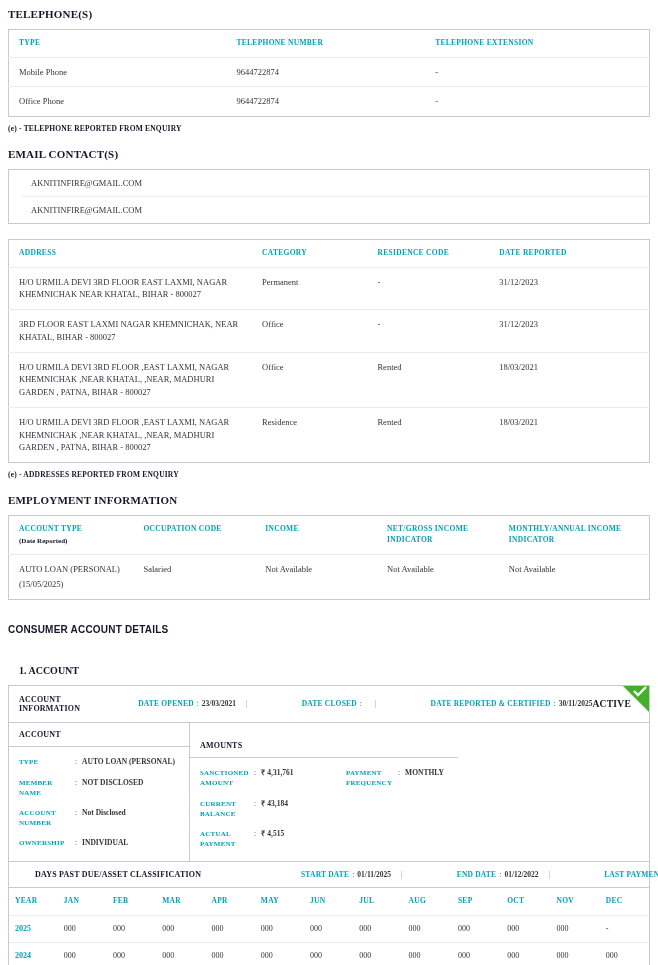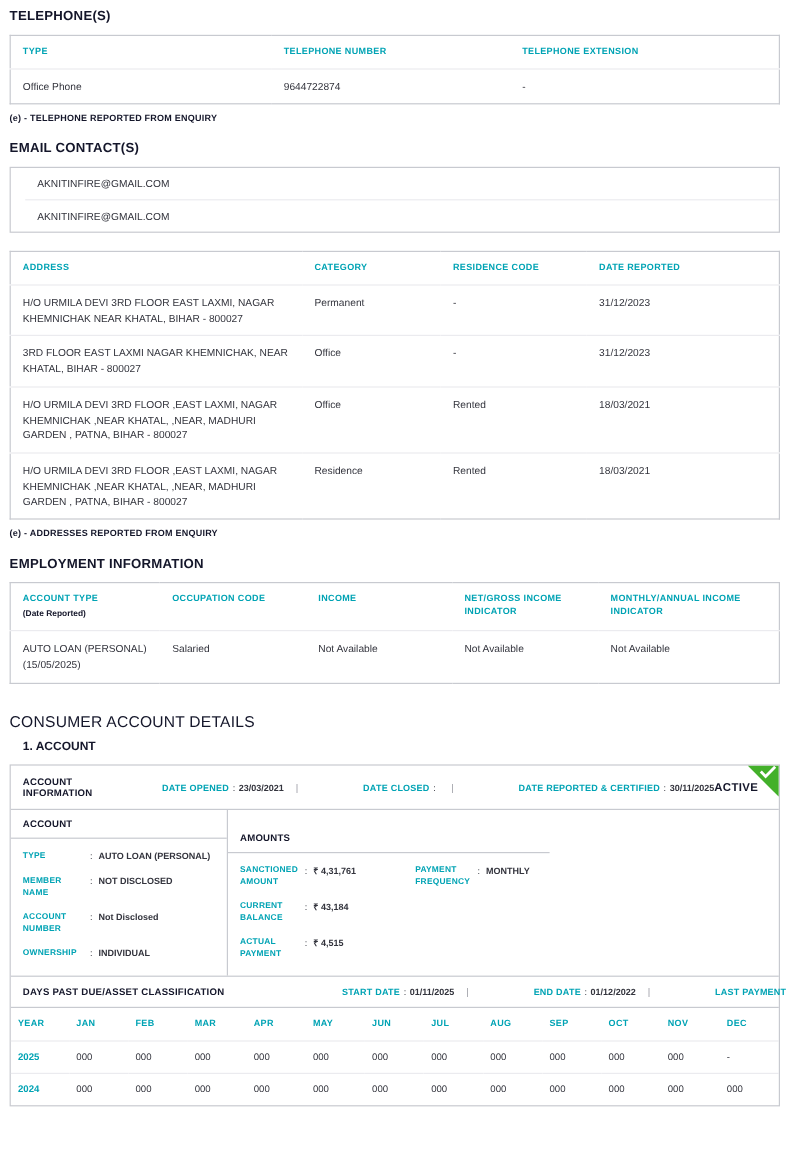--- a/index.html
+++ b/index.html
@@ -6,23 +6,23 @@
     --teal:#00a3b4;
     --dark:#14162a;
     --text:#33343d;
     --border:#c8cad0;
     --row:#ebebef;
     --green:#43b02a;
   }
   html,body{margin:0;padding:0;}
   body{width:658px;background:#fff;font-family:"Liberation Sans",sans-serif;color:var(--text);}
   .page{padding:8px 8px 22px;}
-  section{margin-bottom:15px;}
+  section{margin-bottom:15px;font-family:Liberation Serif, serif;}
   .sec-title{font-size:11px;font-weight:bold;color:var(--dark);margin:0 0 9px;letter-spacing:.2px;}
-  .big-title{font-size:13px;font-weight:normal;color:var(--dark);margin:24px 0 8px;letter-spacing:.2px;}
+  .big-title{font-size:10px;font-weight:bold;color:var(--dark);margin:24px 0 30px;letter-spacing:.2px;}
   .sub-heading{font-size:10px;font-weight:bold;color:var(--dark);margin:0 11px 9px;}
 
   .tbl{width:100%;border-collapse:collapse;border:1px solid var(--border);table-layout:fixed;}
   .tbl th{color:var(--teal);font-size:7.5px;font-weight:bold;text-align:left;padding:8px 10px;letter-spacing:.3px;vertical-align:top;line-height:1.4;}
   .tbl td{font-size:8.5px;color:var(--text);padding:8px 10px;vertical-align:top;line-height:1.5;}
   .tbl tbody tr{border-top:1px solid var(--row);}
   .th-sub{display:block;color:var(--dark);font-weight:bold;font-size:7px;margin-top:2px;letter-spacing:0;}
   .cell-sub{display:block;margin-top:2px;}
   .footnote{font-size:7.5px;font-weight:bold;color:var(--dark);margin-top:7px;letter-spacing:.2px;}
 
@@ -55,21 +55,21 @@
   .field .colon{font-size:7.5px;color:var(--text);margin:0 5px 0 2px;}
   .field .v{font-size:7.5px;color:var(--text);font-weight:bold;line-height:1.45;}
   .amounts-b{display:flex;}
   .amounts-left{width:146px;flex:none;}
   .amounts-right{flex:1;}
   .amounts-left .field .k{width:52px;}
   .amounts-right .field .k{width:50px;}
   .status-val{font-size:7.5px;color:var(--text);font-weight:bold;}
 
   .dpd-bar{display:flex;align-items:center;padding:8px 10px;border-bottom:1px solid var(--border);}
-  .dpd-bar .bar-title{width:222px;flex:none;margin-right:0;}
+  .dpd-bar .bar-title{width:222px;flex:none;margin-right:0;margin-left:16px;}
   .dpd-tbl{border:none;}
   .dpd-tbl th{padding:8px 6px;}
   .dpd-tbl td{padding:7px 6px;font-size:8px;}
   .dpd-tbl .year{color:var(--teal);font-weight:bold;}
 </style>
 </head>
 <body>
 
 <div class="page">
 
@@ -82,20 +82,25 @@
           <col>
         </colgroup>
       <thead>
         <tr>
           <th>TYPE</th>
           <th>TELEPHONE NUMBER</th>
           <th>TELEPHONE EXTENSION</th>
         </tr>
       </thead>
       <tbody>
+        <tr>
+          <td>Mobile Phone</td>
+          <td>9644722874</td>
+          <td>-</td>
+        </tr>
         <tr>
           <td>Office Phone</td>
           <td>9644722874</td>
           <td>-</td>
         </tr>
       </tbody>
     </table>
     <div class="footnote">(e) - TELEPHONE REPORTED FROM ENQUIRY</div>
   </section>
 

